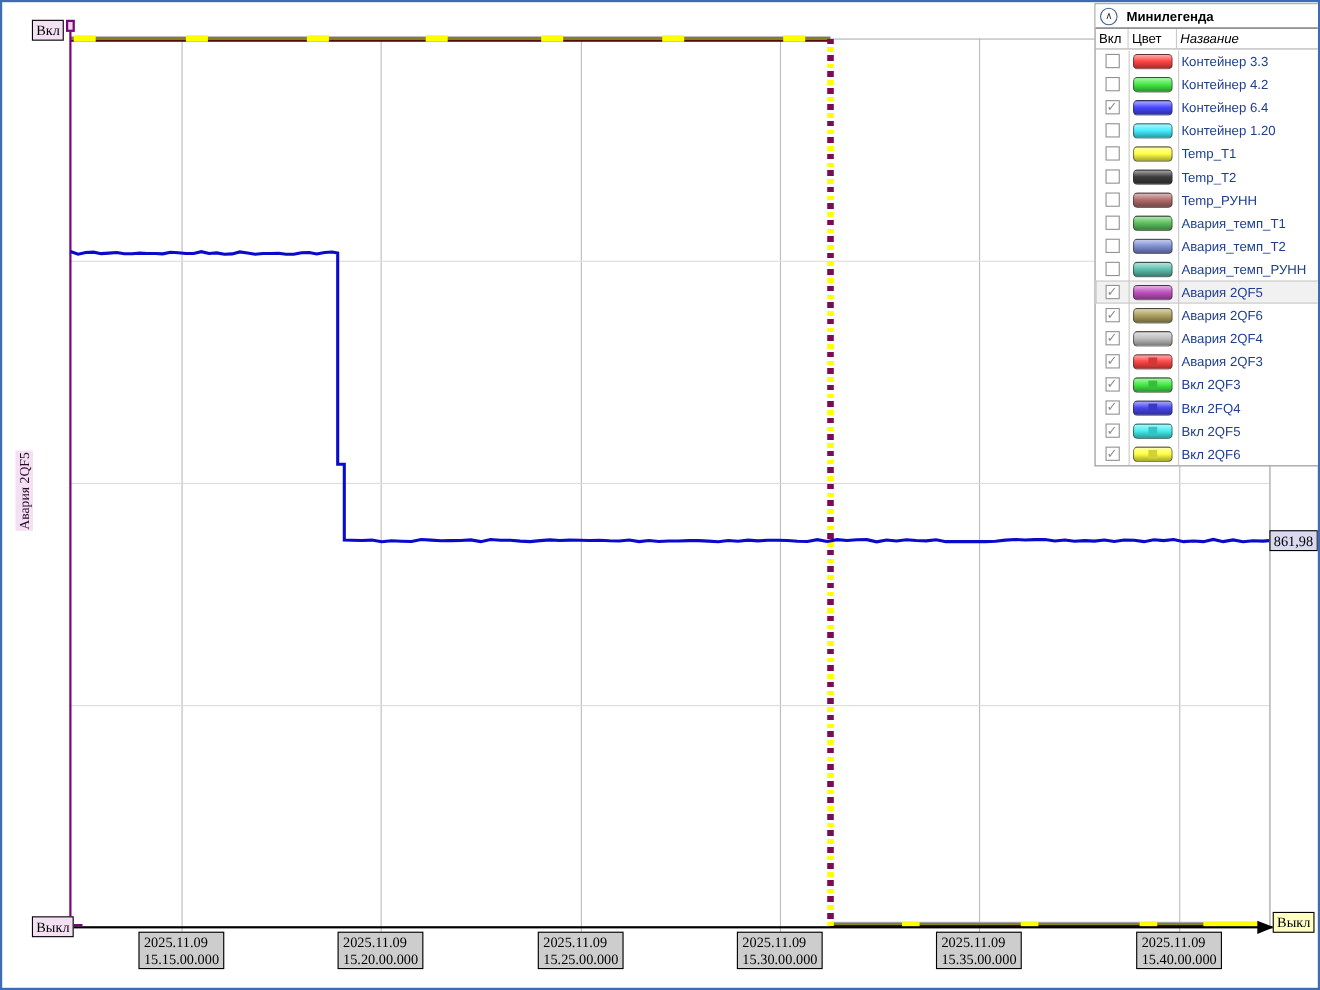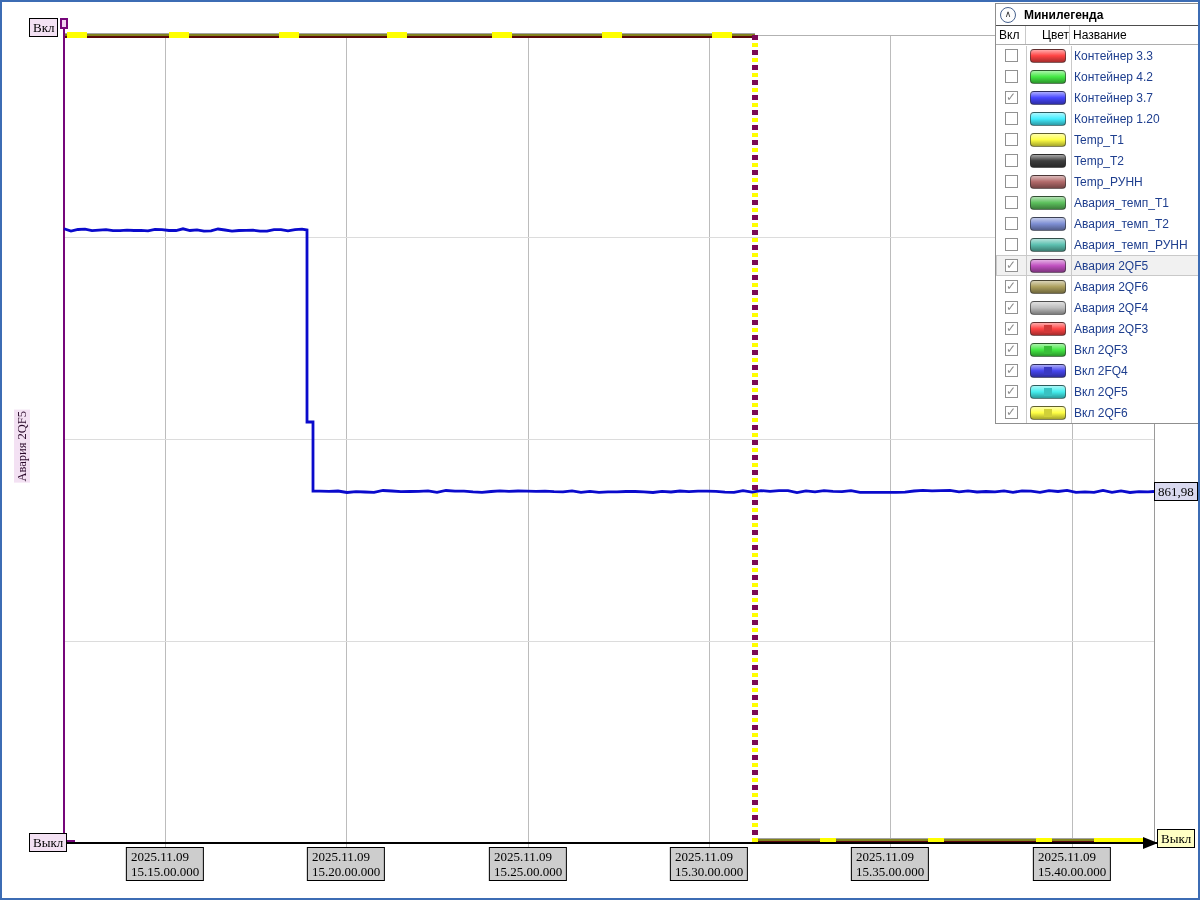--- a/index.html
+++ b/index.html
@@ -45,22 +45,22 @@
   .legend { position:absolute; left:993px; top:1px; width:206px; height:421px;
     background:#fff; border:1px solid #8f8f8f; z-index:10; font-size:12px; }
   .lg-head { position:relative; height:22px; border-bottom:1px solid #4d4d4d; background:#fff; }
   .lg-btn { position:absolute; left:4px; top:3px; width:16px; height:16px; border-radius:50%;
     border:1px solid #47628e; background:#fdfdfd; color:#333; font-size:9px; line-height:13px;
     text-align:center; cursor:pointer; }
   .lg-title { position:absolute; left:28px; top:0; line-height:22px; font-weight:bold; color:#000; }
   .lg-cols { display:flex; height:19px; border-bottom:1px solid #adadad; color:#000; }
   .lg-cols > div { line-height:18px; padding-left:3px; }
   .c-on { width:30px; border-right:1px solid #c9c9c9; }
-  .c-color { width:44px; border-right:1px solid #c9c9c9;text-align:right; }
-  .c-name { flex:1; }
+  .c-color { width:44px; border-right:1px solid #c9c9c9; }
+  .c-name { flex:1;font-style:italic; }
   .lg-row { display:flex; height:21px; align-items:center; cursor:pointer; }
   .lg-row.sel { background:#f1f1f1; outline:1px solid #c9c9c9; outline-offset:-1px; }
   .cell-on { width:30px; display:flex; justify-content:center; }
   .cell-color { width:44px; display:flex; justify-content:center; }
   .cell-name { flex:1; padding-left:4px; color:#1e3e8e; white-space:nowrap; overflow:hidden; }
   .cbx { width:13px; height:13px; border:1px solid #919191; background:#fff;
     font-size:12px; line-height:11px; text-align:center; color:#8f8f8f; }
   .swatch { position:relative; width:36px; height:14px; border-radius:4px;
     border:1px solid rgba(45,45,45,.6); display:flex; align-items:center; justify-content:center; }
   .swatch .mk { width:8px; height:8px; }
@@ -175,21 +175,21 @@
           </div>
           <div class="cell-name">Контейнер 4.2</div>
         </div>
         <div class="lg-row">
           <div class="cell-on">
             <div class="cbx">✓</div>
           </div>
           <div class="cell-color">
             <div class="swatch" style="background: linear-gradient(rgb(172, 172, 255) 0%, rgb(70, 70, 255) 48%, rgb(46, 46, 166) 100%);"></div>
           </div>
-          <div class="cell-name">Контейнер 3.7</div>
+          <div class="cell-name">Контейнер 6.4</div>
         </div>
         <div class="lg-row">
           <div class="cell-on">
             <div class="cbx"></div>
           </div>
           <div class="cell-color">
             <div class="swatch" style="background: linear-gradient(rgb(171, 247, 255) 0%, rgb(68, 238, 255) 48%, rgb(44, 155, 166) 100%);"></div>
           </div>
           <div class="cell-name">Контейнер 1.20</div>
         </div>

